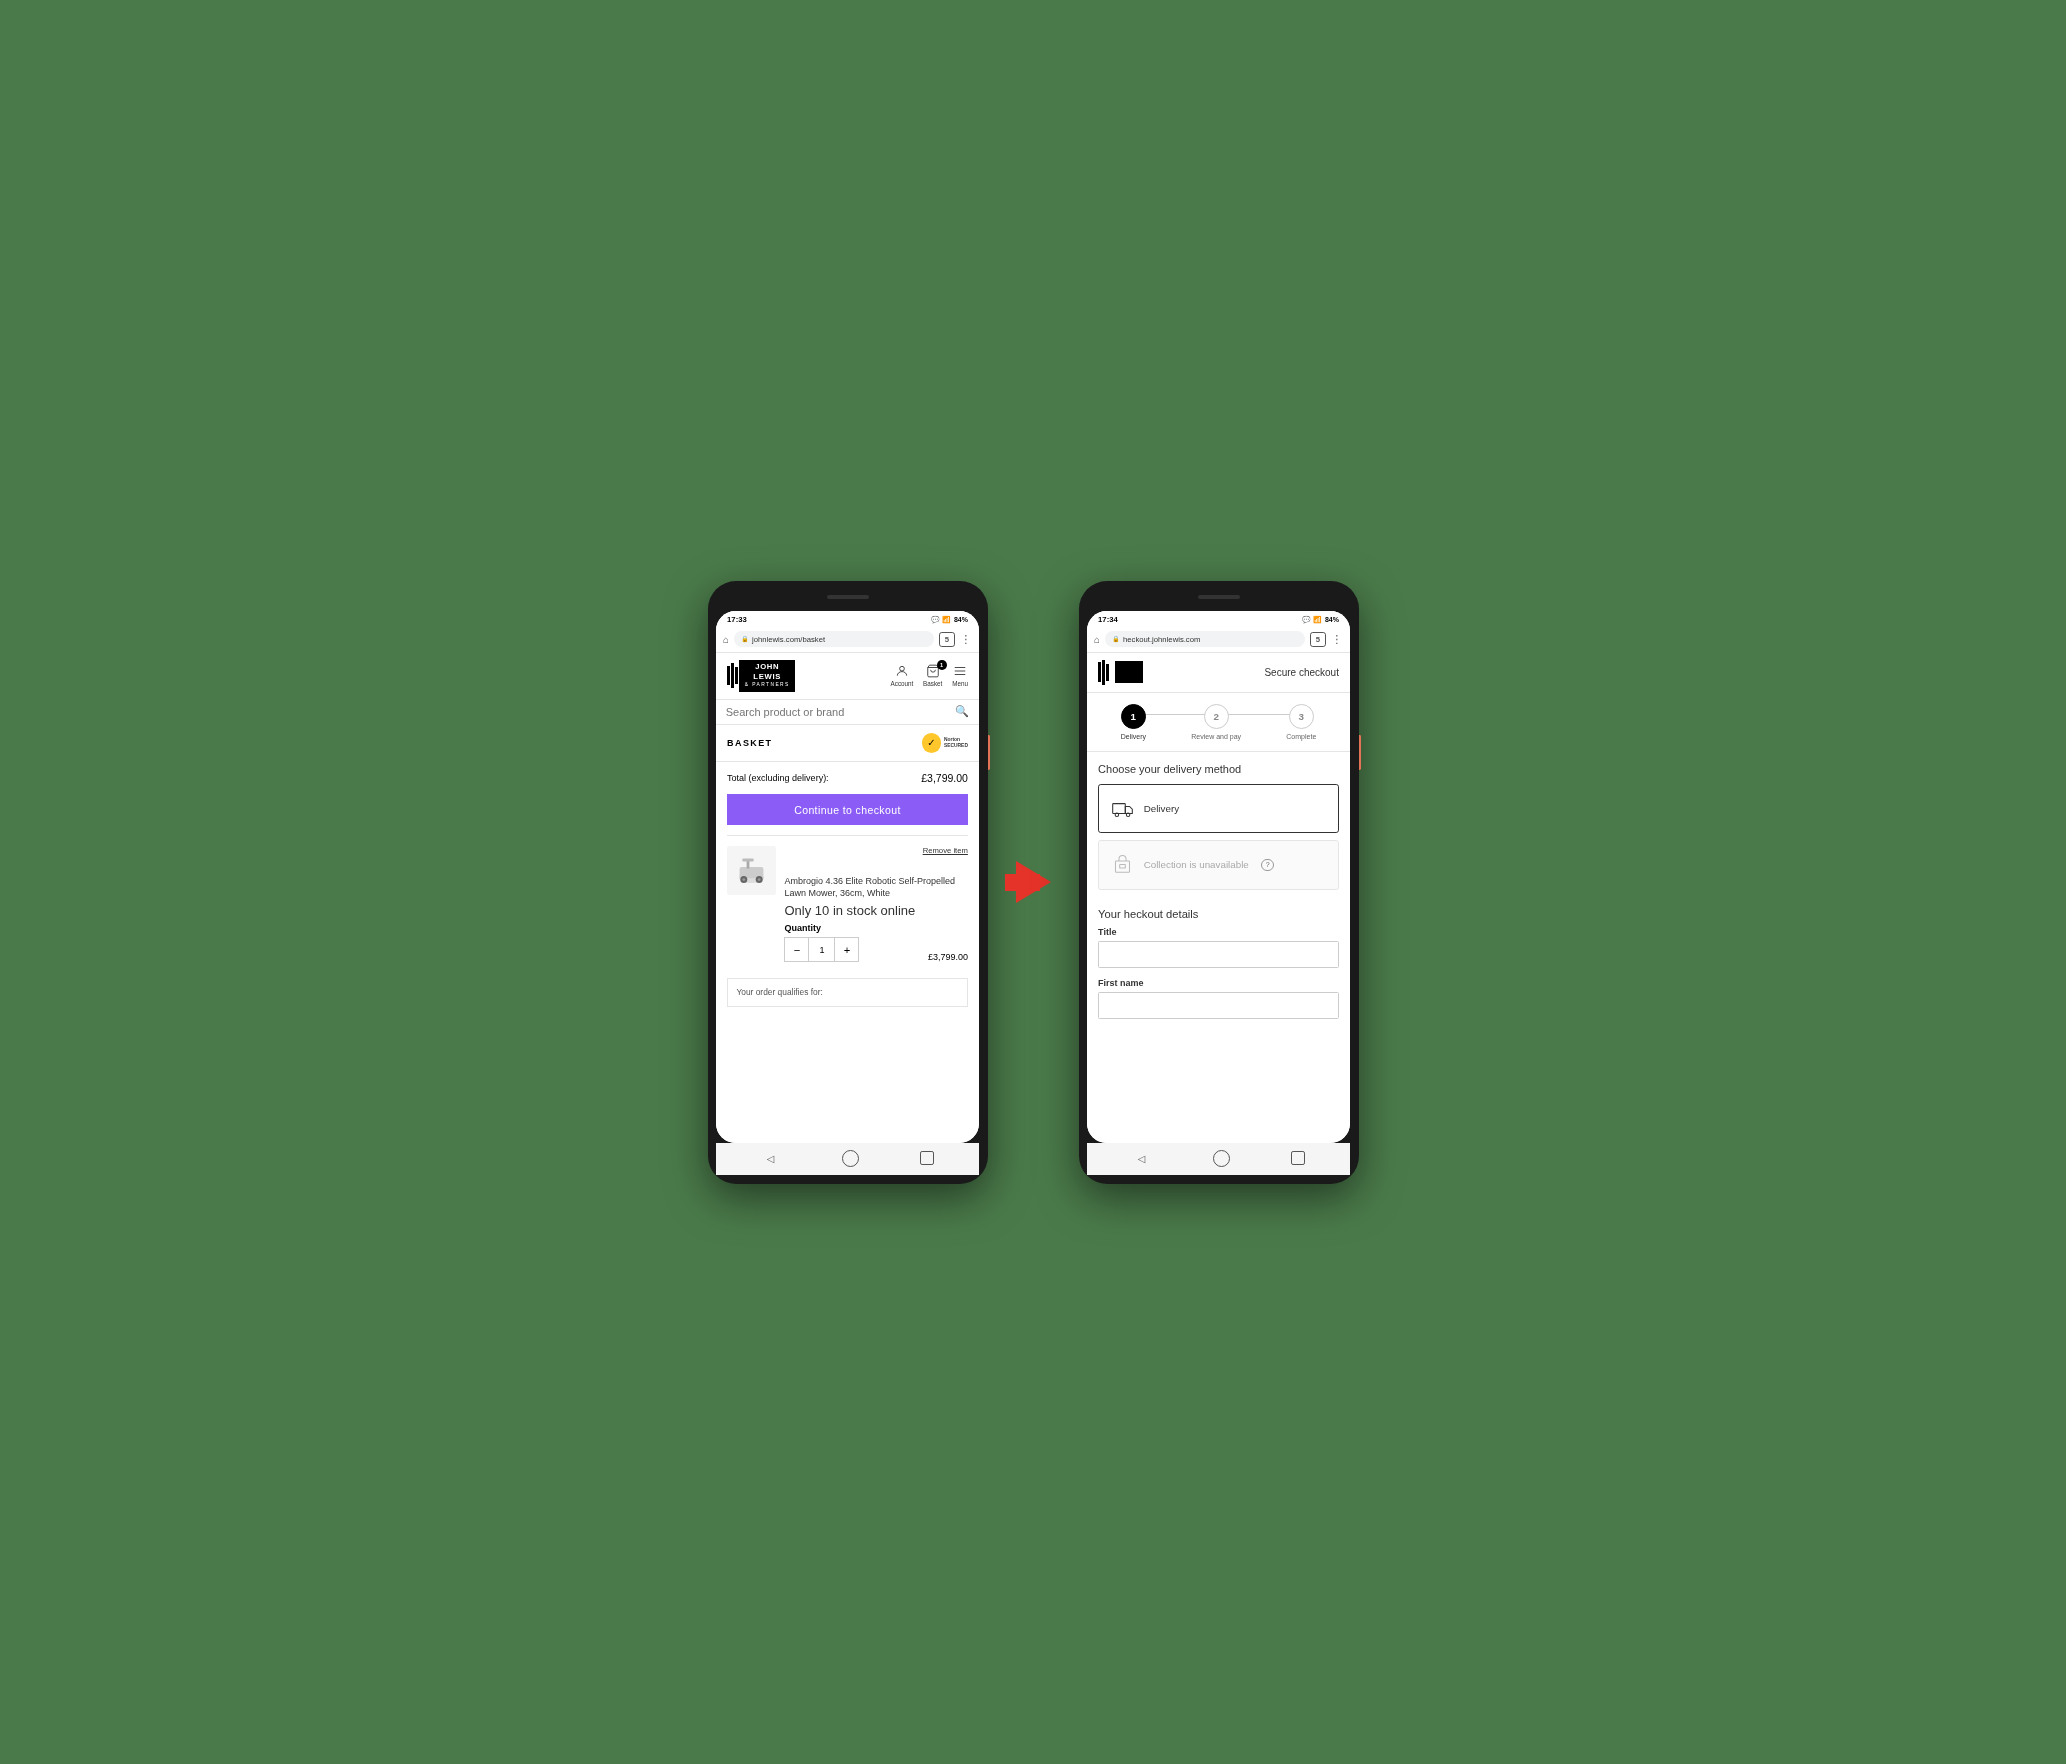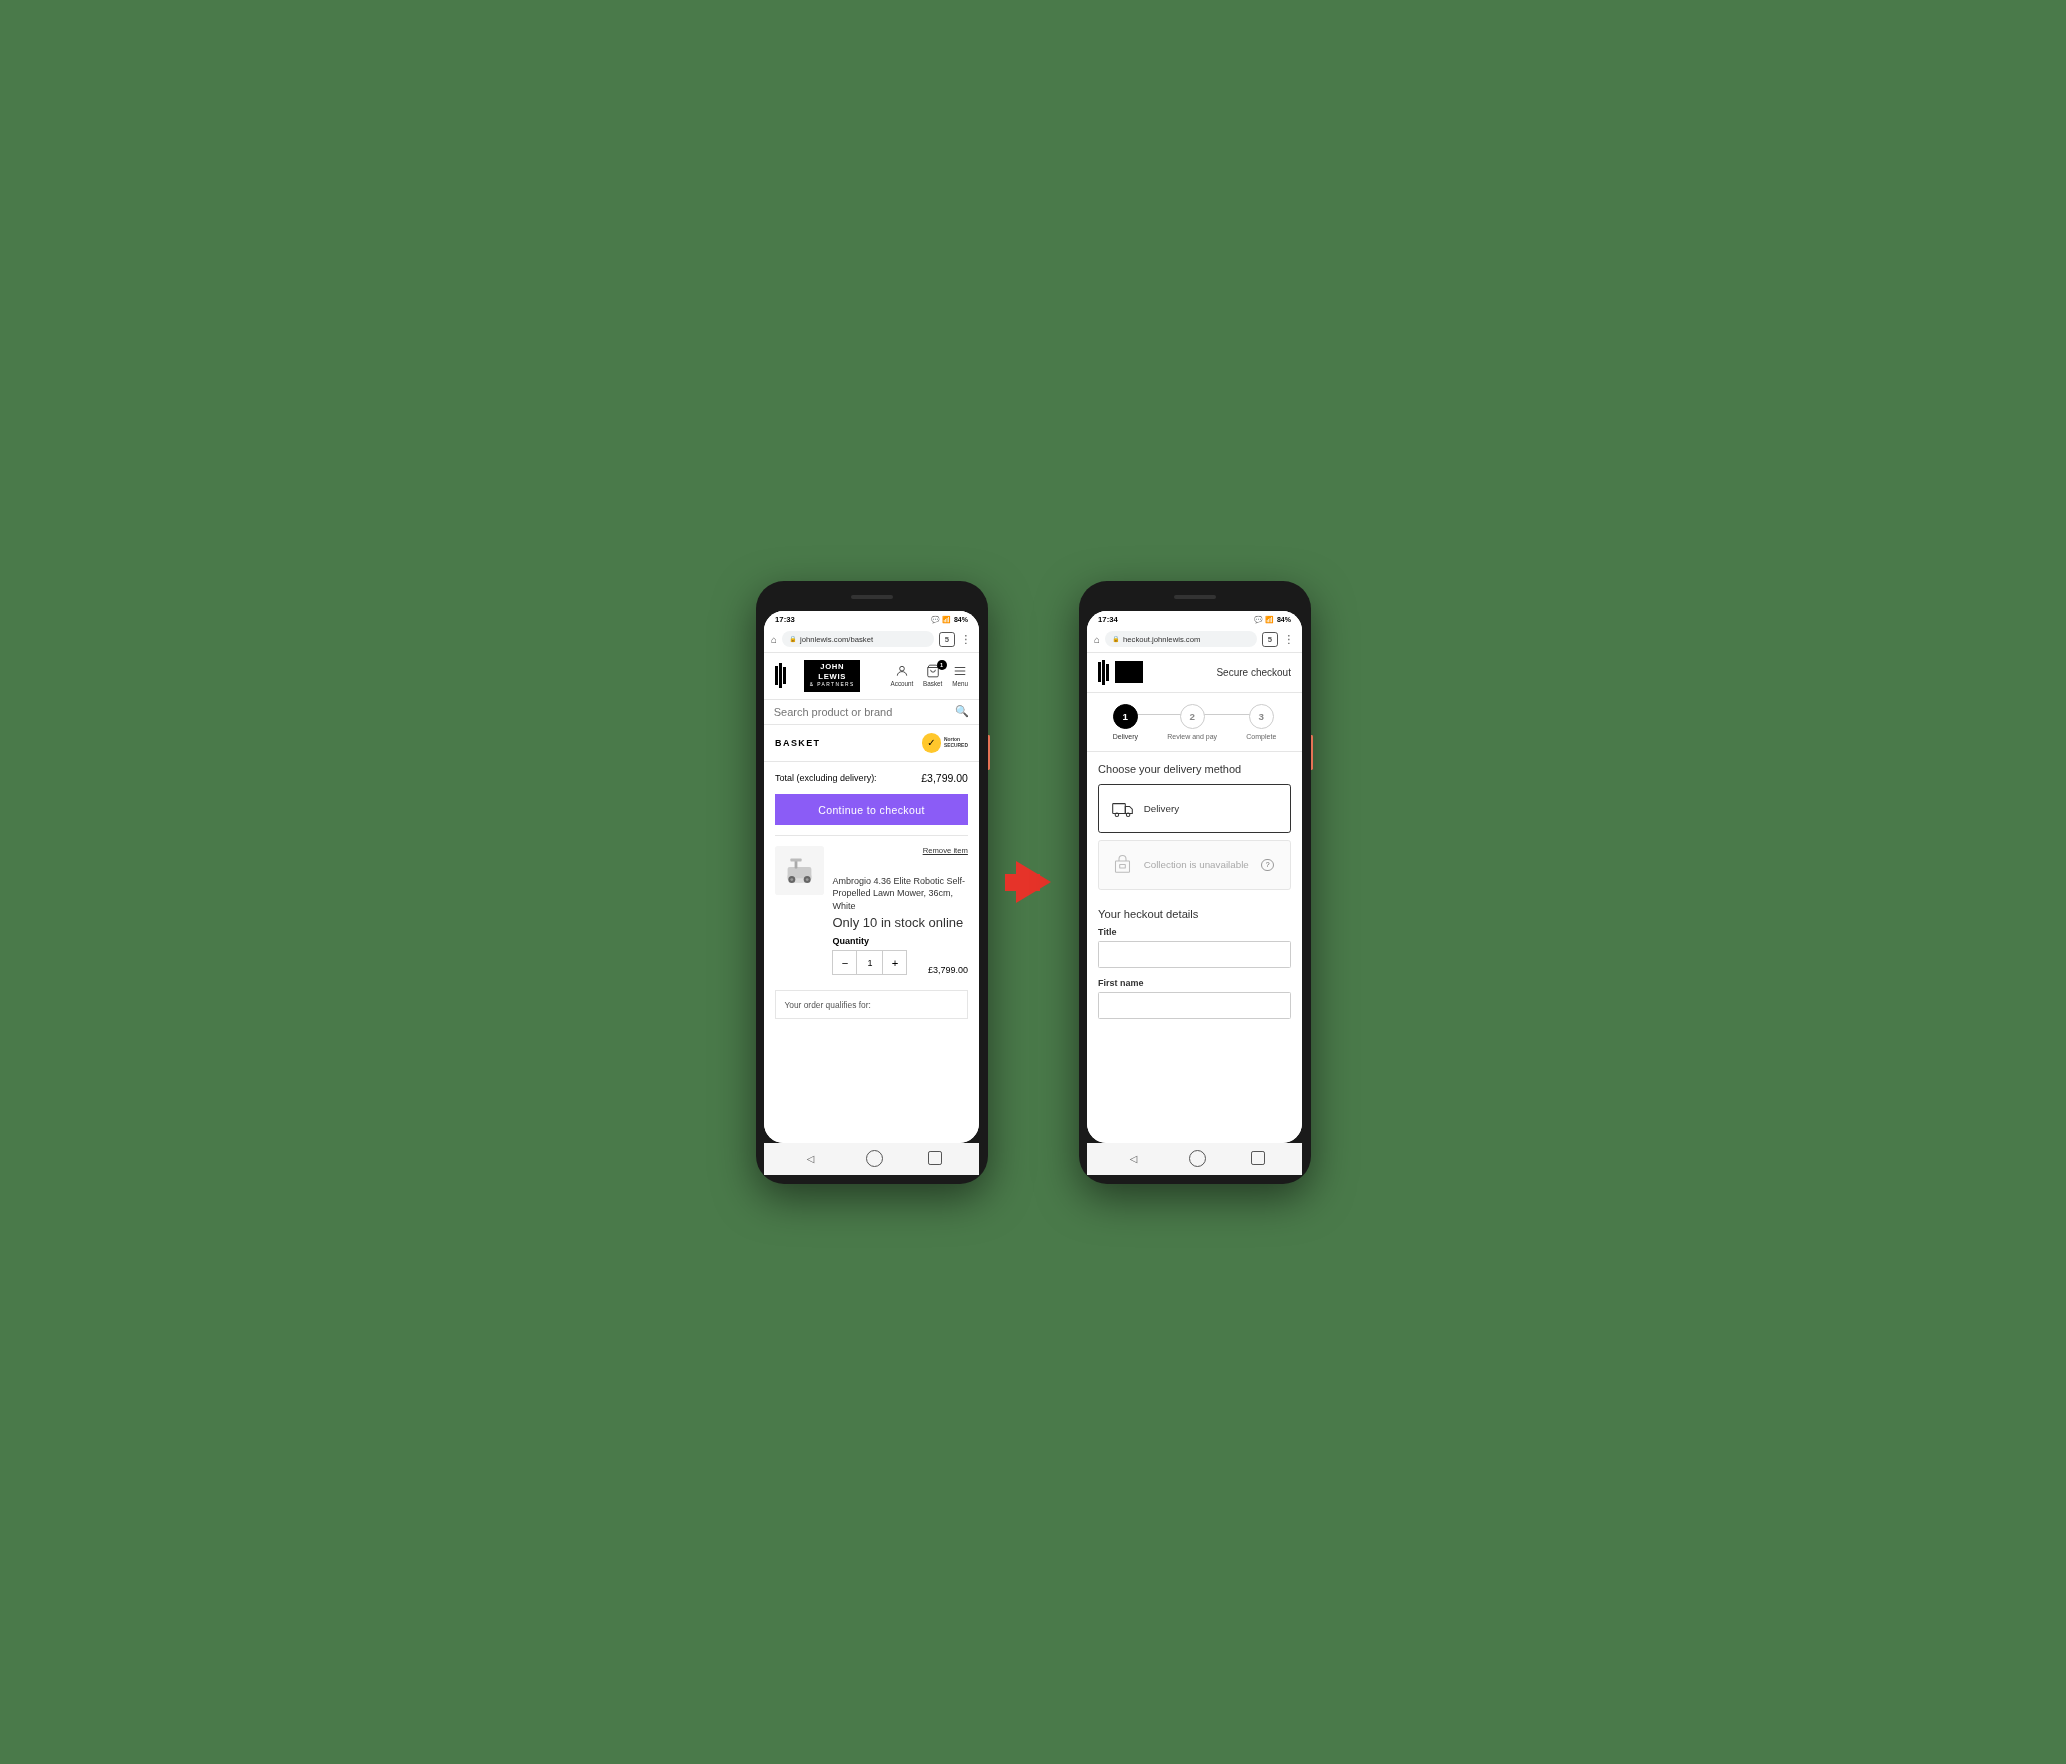--- a/index.html
+++ b/index.html
@@ -12,21 +12,21 @@
       font-family: -apple-system, BlinkMacSystemFont, 'Segoe UI', Arial, sans-serif;
       padding: 14px;
     }
     .scene {
       display: flex;
       align-items: center;
       gap: 28px;
     }
     
     .phone {
-      width: 232px;
+      width: 280px;
       min-height: 603px;
       background: #1a1a1a;
       border-radius: 28px;
       padding: 8.4px;
       box-shadow: 0 14px 42px rgba(0,0,0,0.5);
       position: relative;
       display: flex;
       flex-direction: column;
     }
     .phone-notch {
@@ -161,21 +161,21 @@
     .basket-header {
       display: flex;
       align-items: center;
       justify-content: space-between;
       padding: 7px 11.2px;
       border-bottom: 0.7px solid #e5e5e5;
     }
     .jl-logo {
       display: flex;
       align-items: center;
-      gap: 18px;
+      gap: 1px;
     }
     .jl-bars {
       display: flex;
       gap: 1.4px;
       align-items: center;
     }
     .jl-bar {
       width: 2.8px;
       height: 22.4px;
       background: black;

